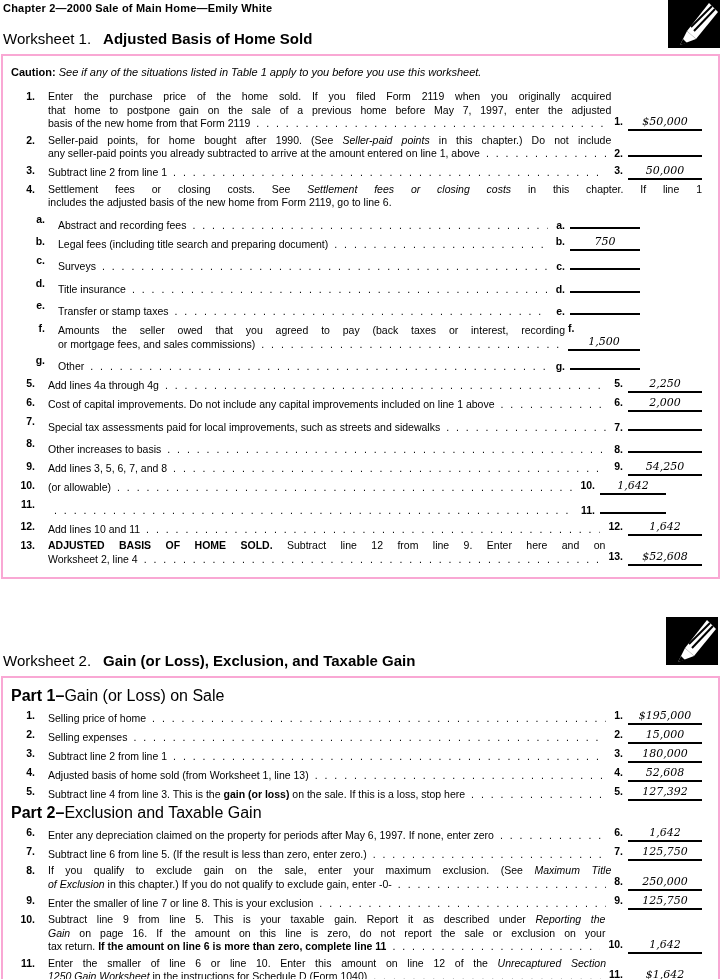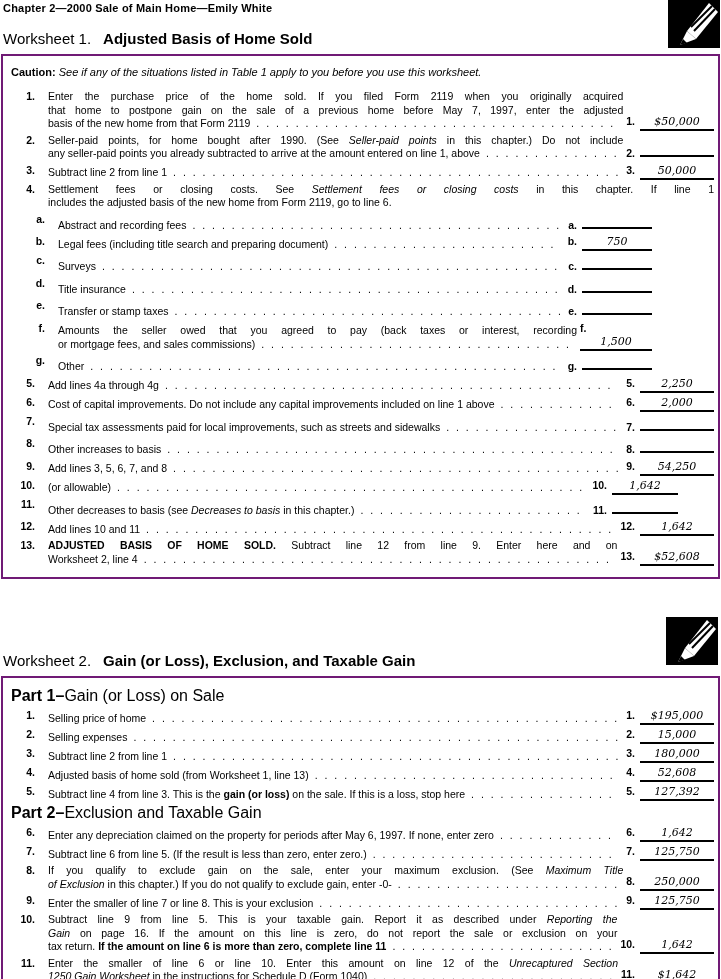--- a/index.html
+++ b/index.html
@@ -7,21 +7,21 @@
     width:721px;height:979px;overflow:hidden;position:relative;
     background:#fff;color:#000;
     font-family:"Liberation Sans",sans-serif;font-size:10.5px;
   }
   .b{font-weight:bold;}
   .i{font-style:italic;}
   .chapter-header{font-weight:bold;font-size:11px;padding:2px 1px 0 3px;letter-spacing:0.2px;}
   .ws-heading{font-size:15px;margin:16px 0 7px 3px;}
   .ws-label{font-weight:normal;margin-right:12px;}
   .ws-title{font-weight:bold;}
-  .box{border:2px solid #701a75;margin:0 1px;padding:8px 4px 8px 6px;}
+  .box{border:2px solid #f9a8d4;margin:0 1px;padding:8px 16px 8px 6px;}
   .caution{font-size:11px;margin:2px 0 12px 2px;}
   .caution .cap{font-weight:bold;}
   .caution .ct{font-style:italic;}
   .part-heading{font-size:16px;margin:1px 0 4px 2px;}
   .part-heading .pl{font-weight:bold;}
   
   .wrow{display:flex;align-items:flex-end;margin-bottom:3px;}
   .ncell{flex:none;width:26px;text-align:right;font-weight:bold;align-self:flex-start;line-height:13.5px;}
   .ncell.letter{width:36px;}
   .bcell{flex:1 1 auto;min-width:0;margin-left:13px;}
@@ -290,21 +290,20 @@
         </div>
         <div class="rcell mid">
           <span class="rnum">10.</span>
           <span class="valbox"><span class="val">1,642</span></span>
         </div>
       </div>
       <div class="wrow">
         <div class="ncell">11.</div>
         <div class="bcell">
           <div class="line lastline">
-            <span class="ltxt"><span>Other decreases to basis (see </span><span class="i">Decreases to basis</span><span> in this chapter.)</span></span>
             <span class="dots">. . . . . . . . . . . . . . . . . . . . . . . . . . . . . . . . . . . . . . . . . . . . . . . . . . . . . . . . . . . . . . . . . . . . . .</span>
           </div>
         </div>
         <div class="rcell mid">
           <span class="rnum">11.</span>
           <span class="valbox"><span class="val"></span></span>
         </div>
       </div>
       <div class="wrow">
         <div class="ncell">12.</div>

